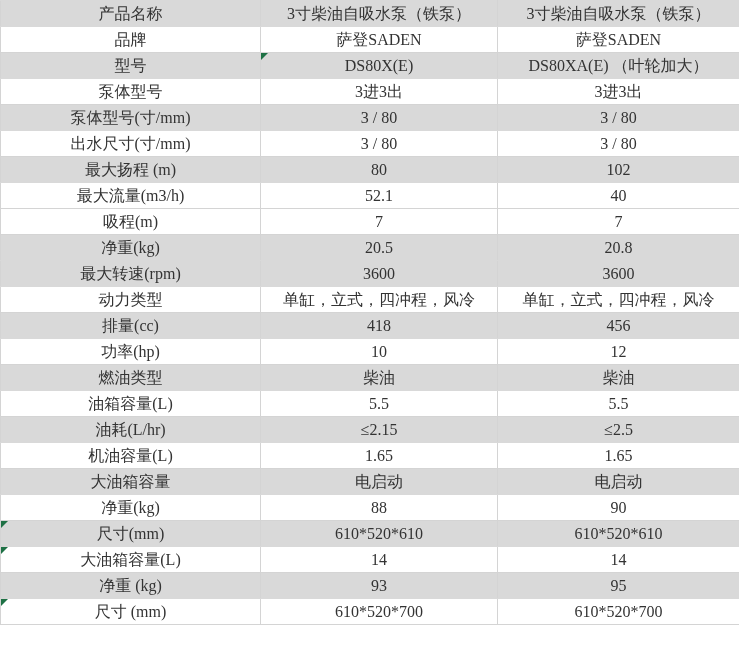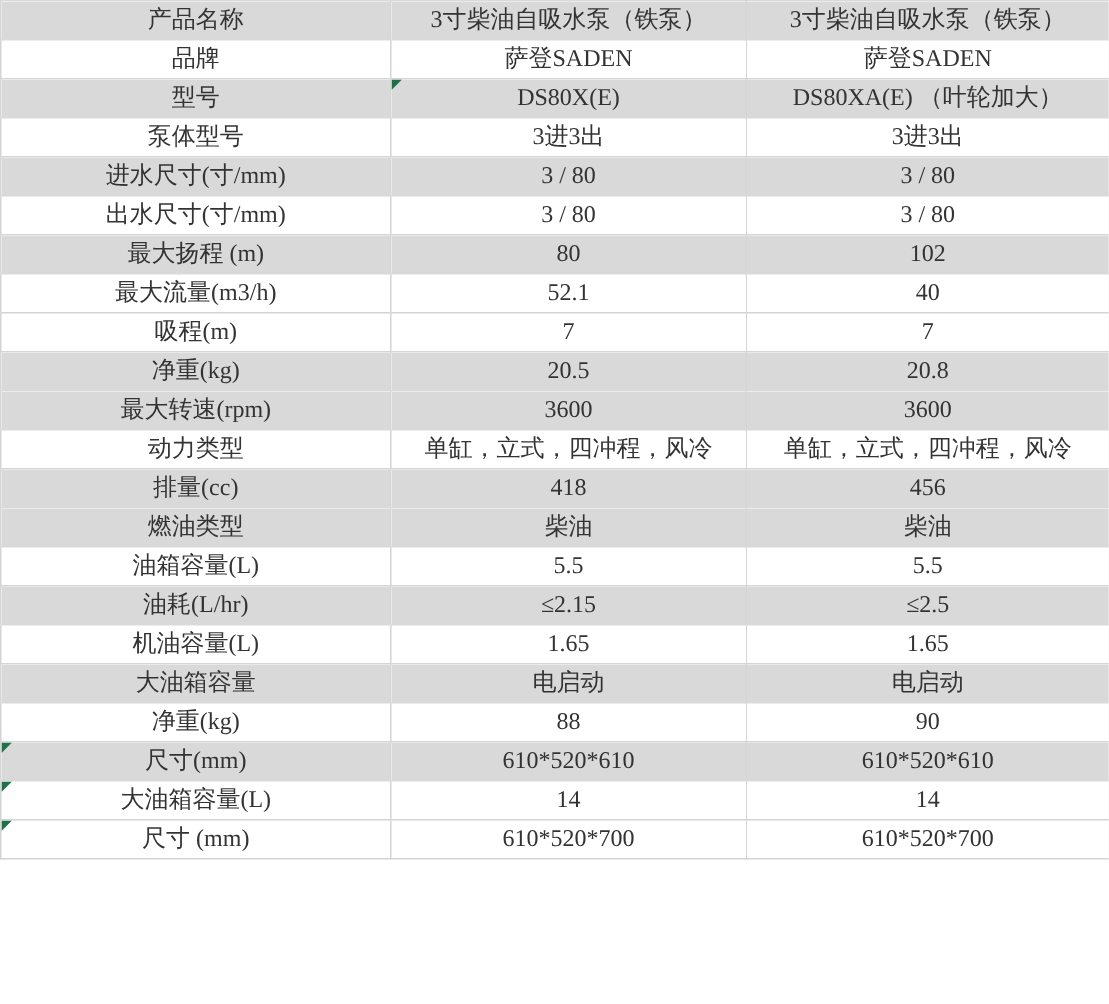--- a/index.html
+++ b/index.html
@@ -68,21 +68,21 @@
         <td>型号</td>
         <td>DS80X(E)<span class="flag"></span></td>
         <td>DS80XA(E) （叶轮加大）</td>
       </tr>
       <tr class="data-row">
         <td>泵体型号</td>
         <td>3进3出</td>
         <td>3进3出</td>
       </tr>
       <tr class="data-row band">
-        <td>进水尺寸(寸/mm)</td>
+        <td>泵体型号(寸/mm)</td>
         <td>3 / 80</td>
         <td>3 / 80</td>
       </tr>
       <tr class="data-row">
         <td>出水尺寸(寸/mm)</td>
         <td>3 / 80</td>
         <td>3 / 80</td>
       </tr>
       <tr class="data-row band">
         <td>最大扬程 (m)</td>
@@ -112,20 +112,25 @@
       <tr class="data-row">
         <td>动力类型</td>
         <td>单缸，立式，四冲程，风冷</td>
         <td>单缸，立式，四冲程，风冷</td>
       </tr>
       <tr class="data-row band">
         <td>排量(cc)</td>
         <td>418</td>
         <td>456</td>
       </tr>
+      <tr class="data-row">
+        <td>功率(hp)</td>
+        <td>10</td>
+        <td>12</td>
+      </tr>
       <tr class="data-row band">
         <td>燃油类型</td>
         <td>柴油</td>
         <td>柴油</td>
       </tr>
       <tr class="data-row">
         <td>油箱容量(L)</td>
         <td>5.5</td>
         <td>5.5</td>
       </tr>
@@ -152,20 +157,25 @@
       <tr class="data-row band">
         <td>尺寸(mm)<span class="flag"></span></td>
         <td>610*520*610</td>
         <td>610*520*610</td>
       </tr>
       <tr class="data-row">
         <td>大油箱容量(L)<span class="flag"></span></td>
         <td>14</td>
         <td>14</td>
       </tr>
+      <tr class="data-row band">
+        <td>净重 (kg)</td>
+        <td>93</td>
+        <td>95</td>
+      </tr>
       <tr class="data-row">
         <td>尺寸 (mm)<span class="flag"></span></td>
         <td>610*520*700</td>
         <td>610*520*700</td>
       </tr>
     </tbody>
 
 </table>
 
 </body></html>

